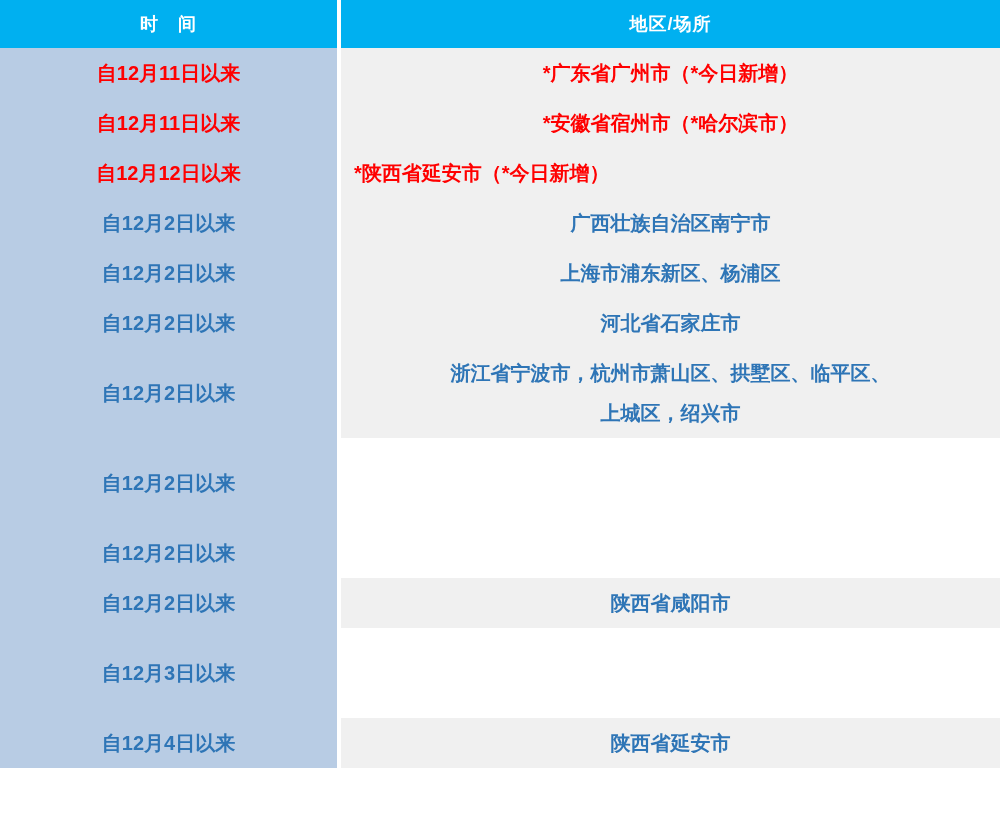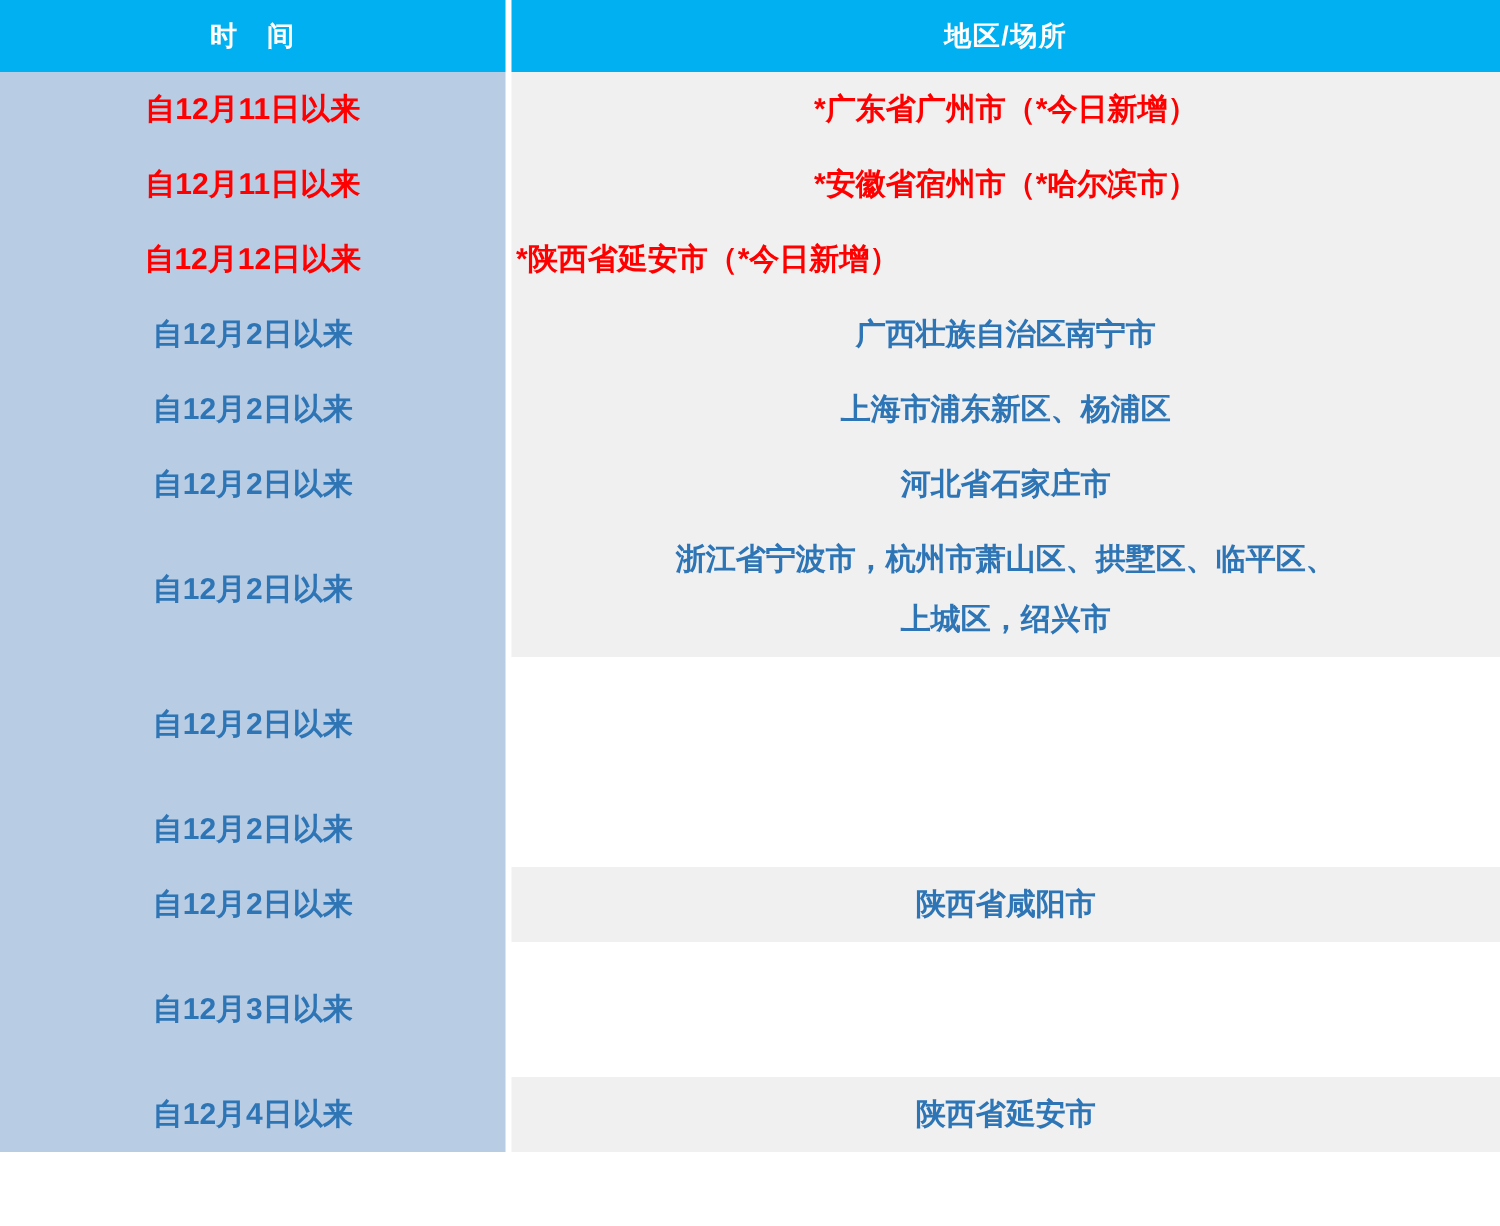--- a/index.html
+++ b/index.html
@@ -66,21 +66,21 @@
   .header-row .cell-text {
     color: var(--header-text);
     font-size: 18px;
     line-height: 22px;
     letter-spacing: 1px;
   }
   .new-today .cell-text { color: var(--red); }
   .place-col.align-left { justify-content: flex-start; }
   .place-col.align-left .cell-text {
     text-align: left;
-    padding-left: 3px;
+    padding-left: 13px;
   }
 </style>
 </head>
 <body>
 
 <div class="table">
   <div class="row header-row h-head">
     <div class="cell time-col">
       <span class="cell-text">时　间</span>
     </div>

